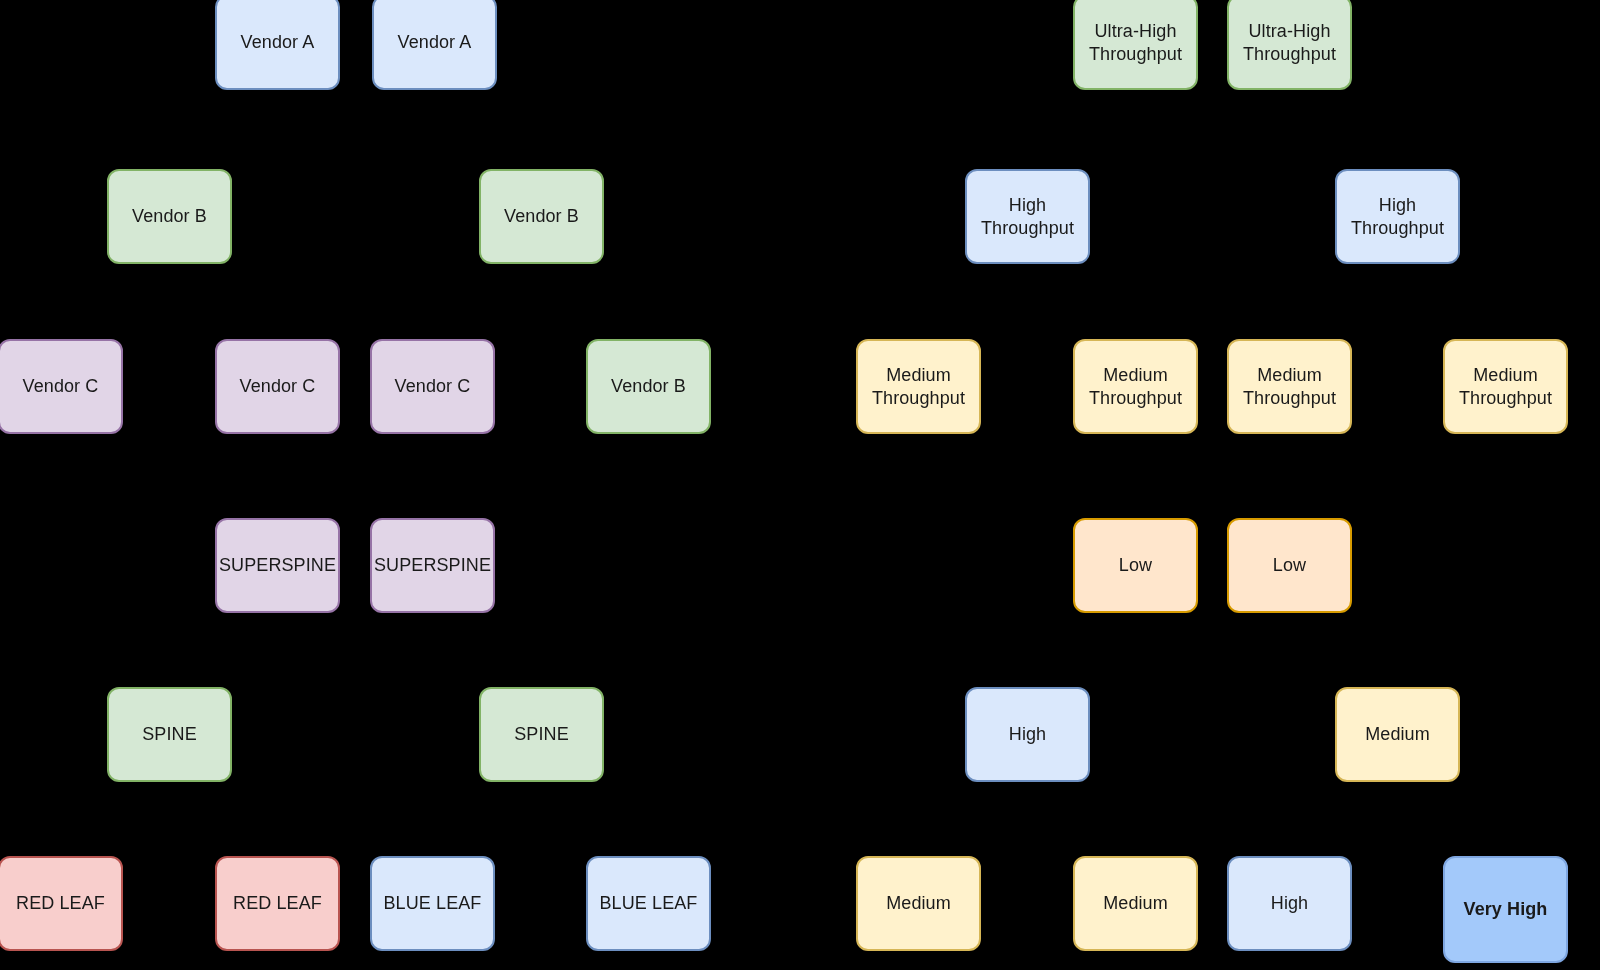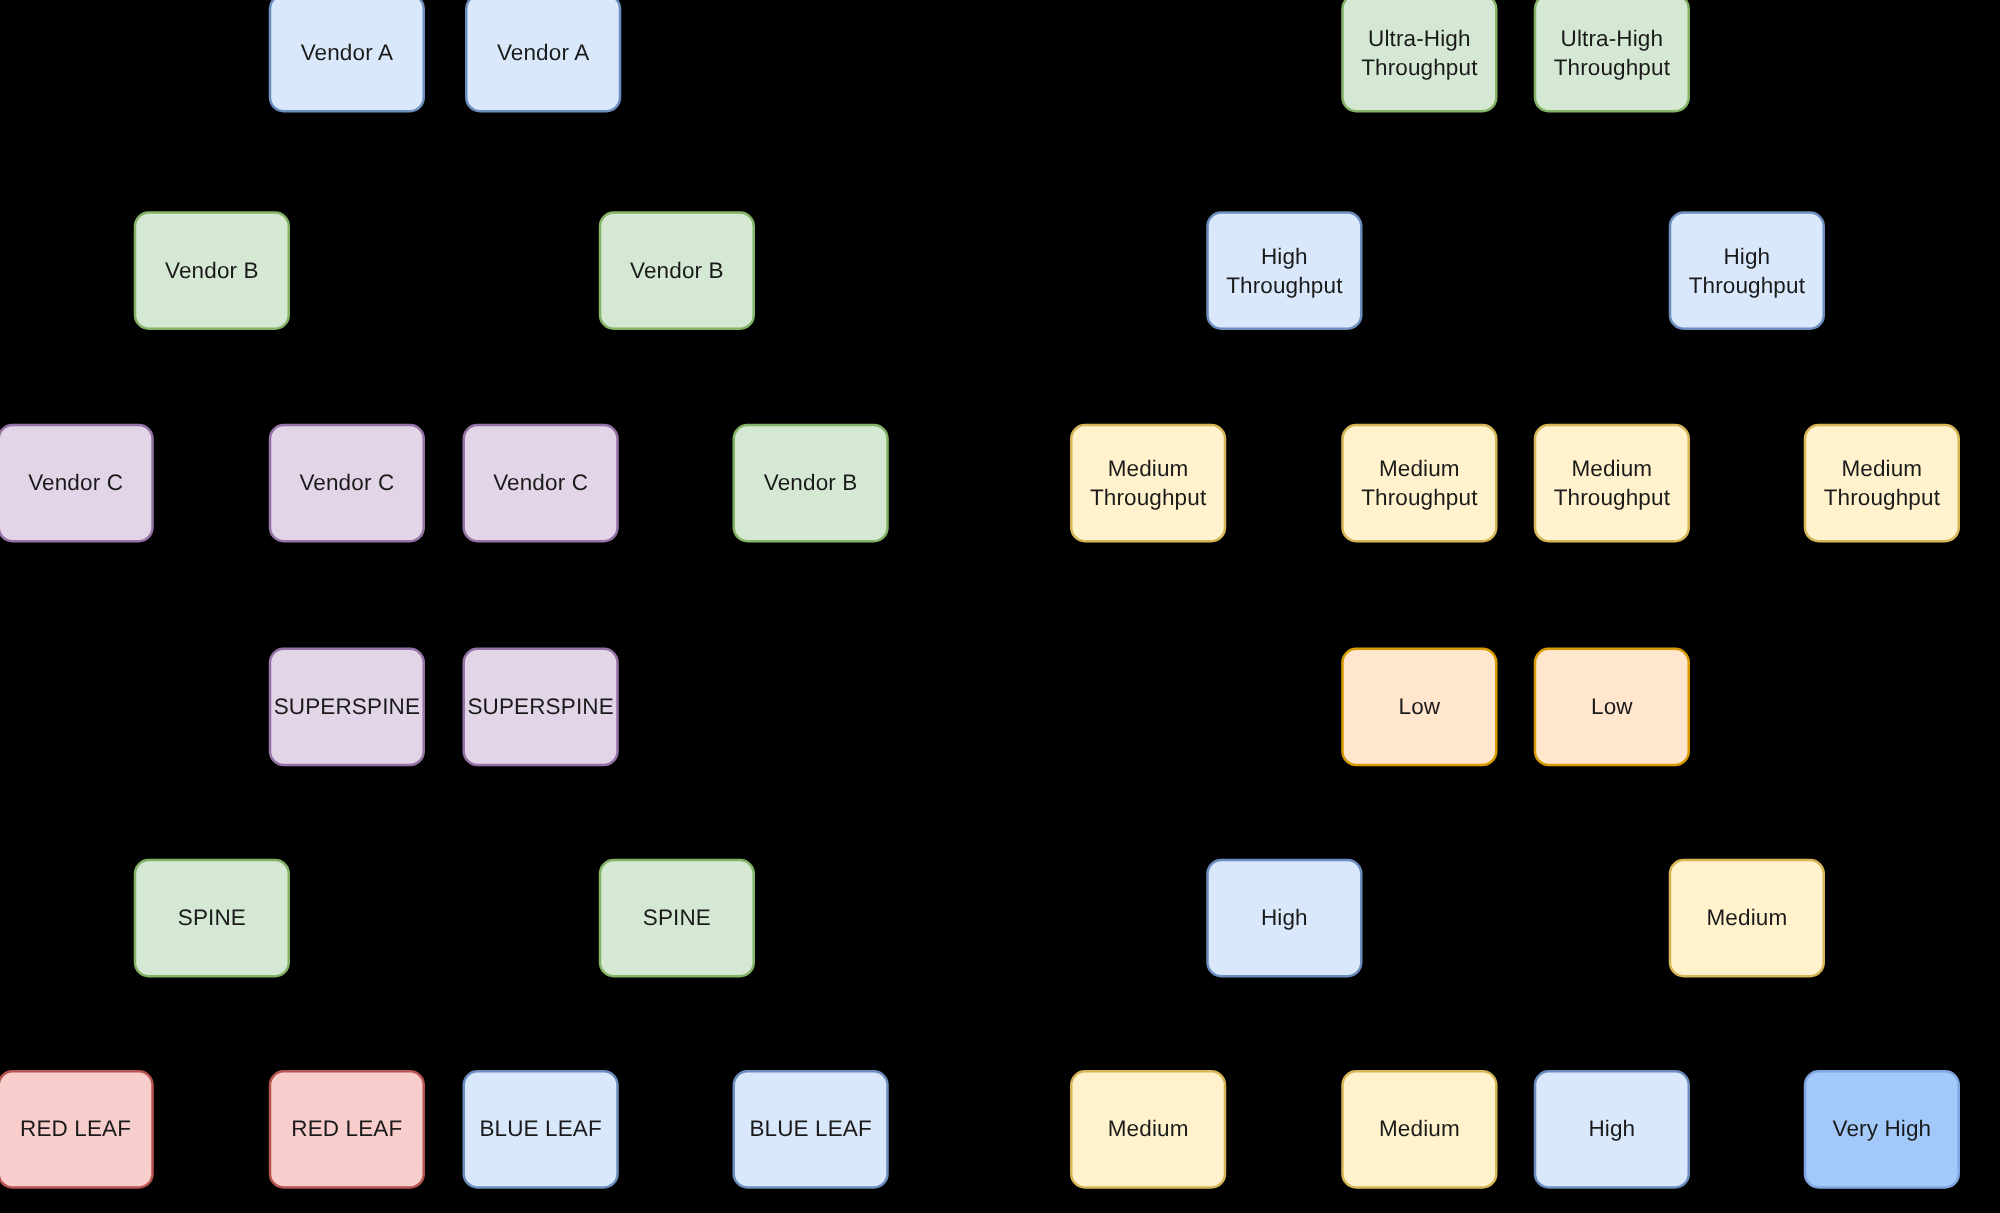--- a/index.html
+++ b/index.html
@@ -141,16 +141,16 @@
     </div>
     <div class="node" style="left: 856px; top: 856px; width: 125px; height: 95px; background: rgb(255, 242, 204); border-color: rgb(214, 182, 86);">
       <span class="node-label">Medium</span>
     </div>
     <div class="node" style="left: 1073px; top: 856px; width: 125px; height: 95px; background: rgb(255, 242, 204); border-color: rgb(214, 182, 86);">
       <span class="node-label">Medium</span>
     </div>
     <div class="node" style="left: 1227px; top: 856px; width: 125px; height: 95px; background: rgb(218, 232, 252); border-color: rgb(108, 142, 191);">
       <span class="node-label">High</span>
     </div>
-    <div class="node" style="left: 1443px; top: 856px; width: 125px; height: 95px; background: rgb(163, 201, 250); border-color: rgb(126, 166, 224);">
+    <div class="node" style="left: 1443px; top: 856px; width: 125px; height: 107px; background: rgb(163, 201, 250); border-color: rgb(126, 166, 224); font-weight: bold;">
       <span class="node-label">Very High</span>
     </div>
   </div>
 
 </body></html>

